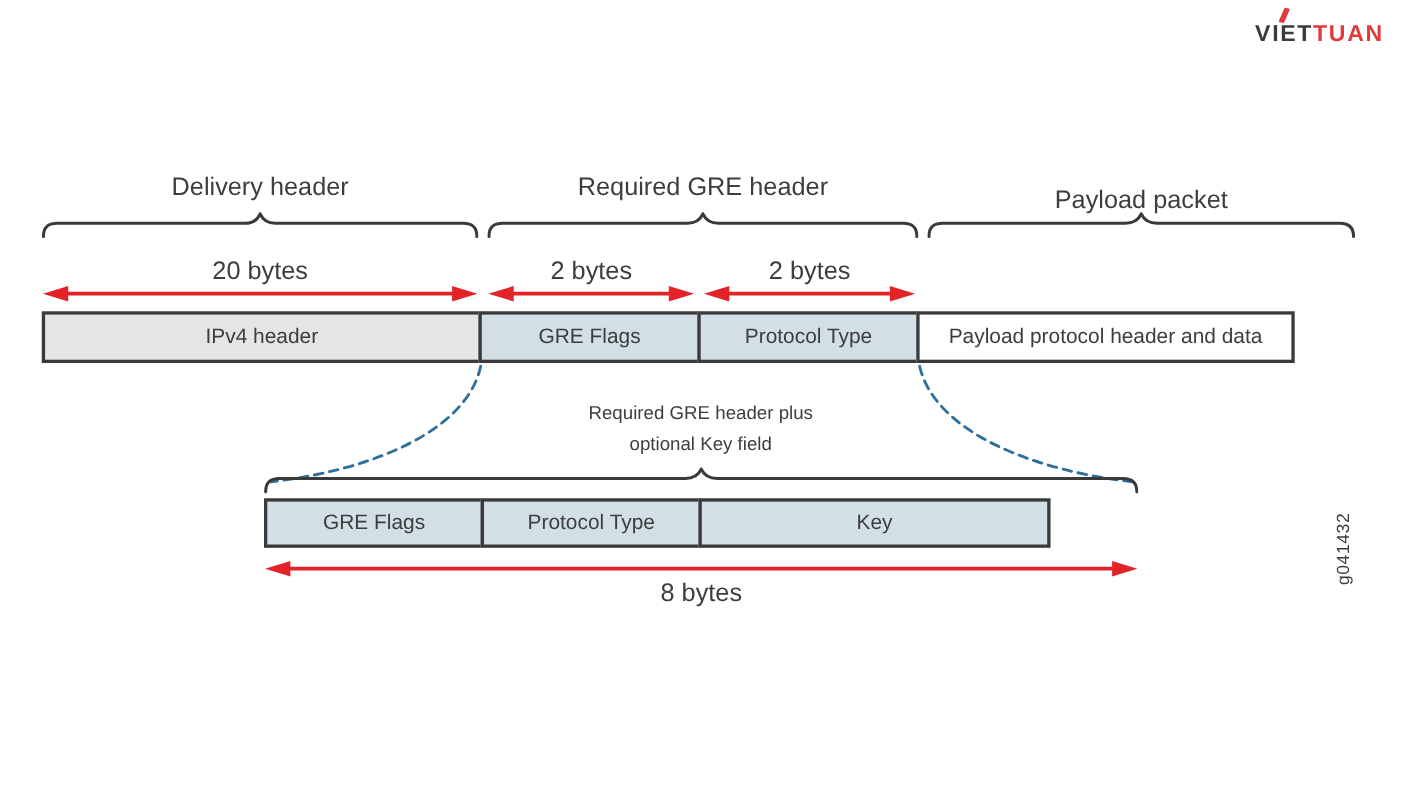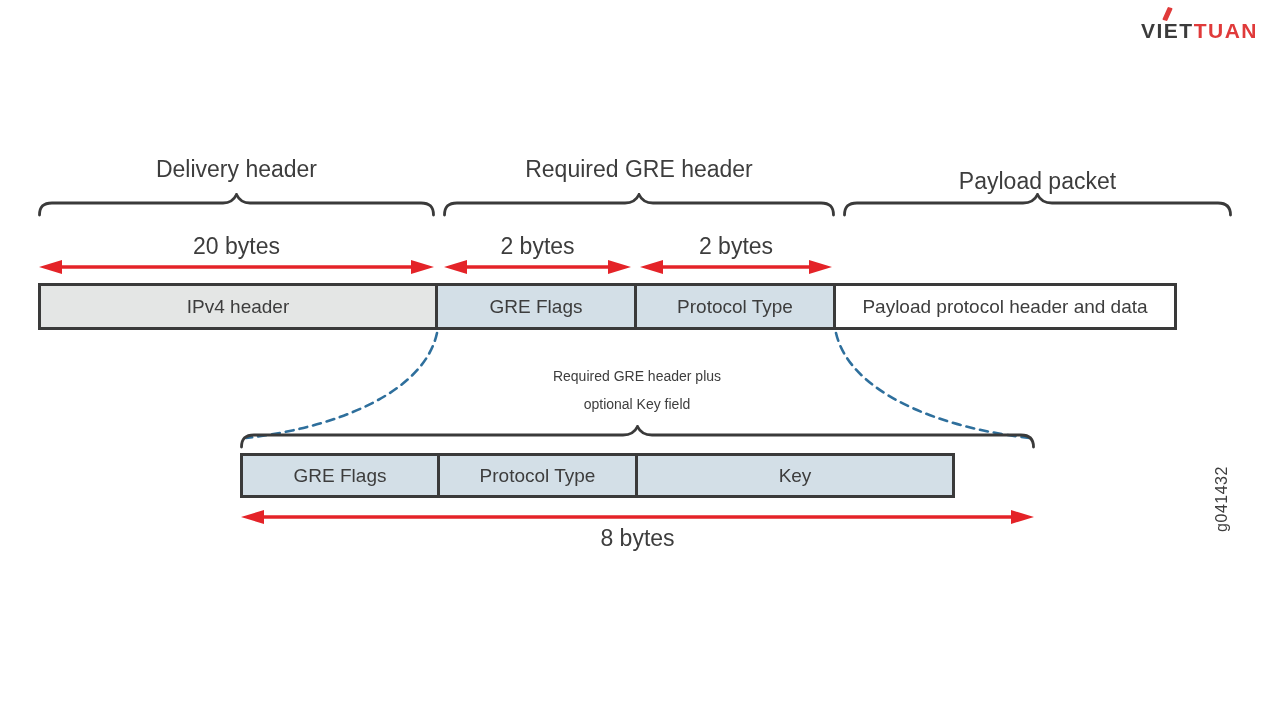--- a/index.html
+++ b/index.html
@@ -23,21 +23,21 @@
   .dash-path{fill:none;stroke:var(--dash-blue);stroke-width:2.6;stroke-dasharray:8 6;stroke-linecap:round;}
   
   .boxrow{position:absolute;display:flex;}
   .fbox{box-sizing:border-box;border:3px solid var(--stroke);display:flex;align-items:center;justify-content:center;
     font-size:19px;color:var(--text);}
   .fbox + .fbox{margin-left:-3px;}
   .fill-gray{background:var(--box-gray);text-align:center;}
   .fill-blue{background:var(--box-blue);}
   .fill-white{background:#ffffff;}
   
-  .callout{position:absolute;left:437px;top:362px;width:400px;text-align:center;font-size:14px;line-height:28px;color:var(--text);}
+  .callout{position:absolute;left:437px;top:362px;width:400px;text-align:center;font-size:17px;line-height:28px;color:var(--text);}
   
   .figid{position:absolute;left:1177px;top:490px;width:90px;text-align:center;font-size:16px;color:var(--text);
     transform:rotate(-90deg);letter-spacing:0.5px;}
 </style>
 </head>
 <body>
 
 <div class="stage">
 
   <div class="logo">

